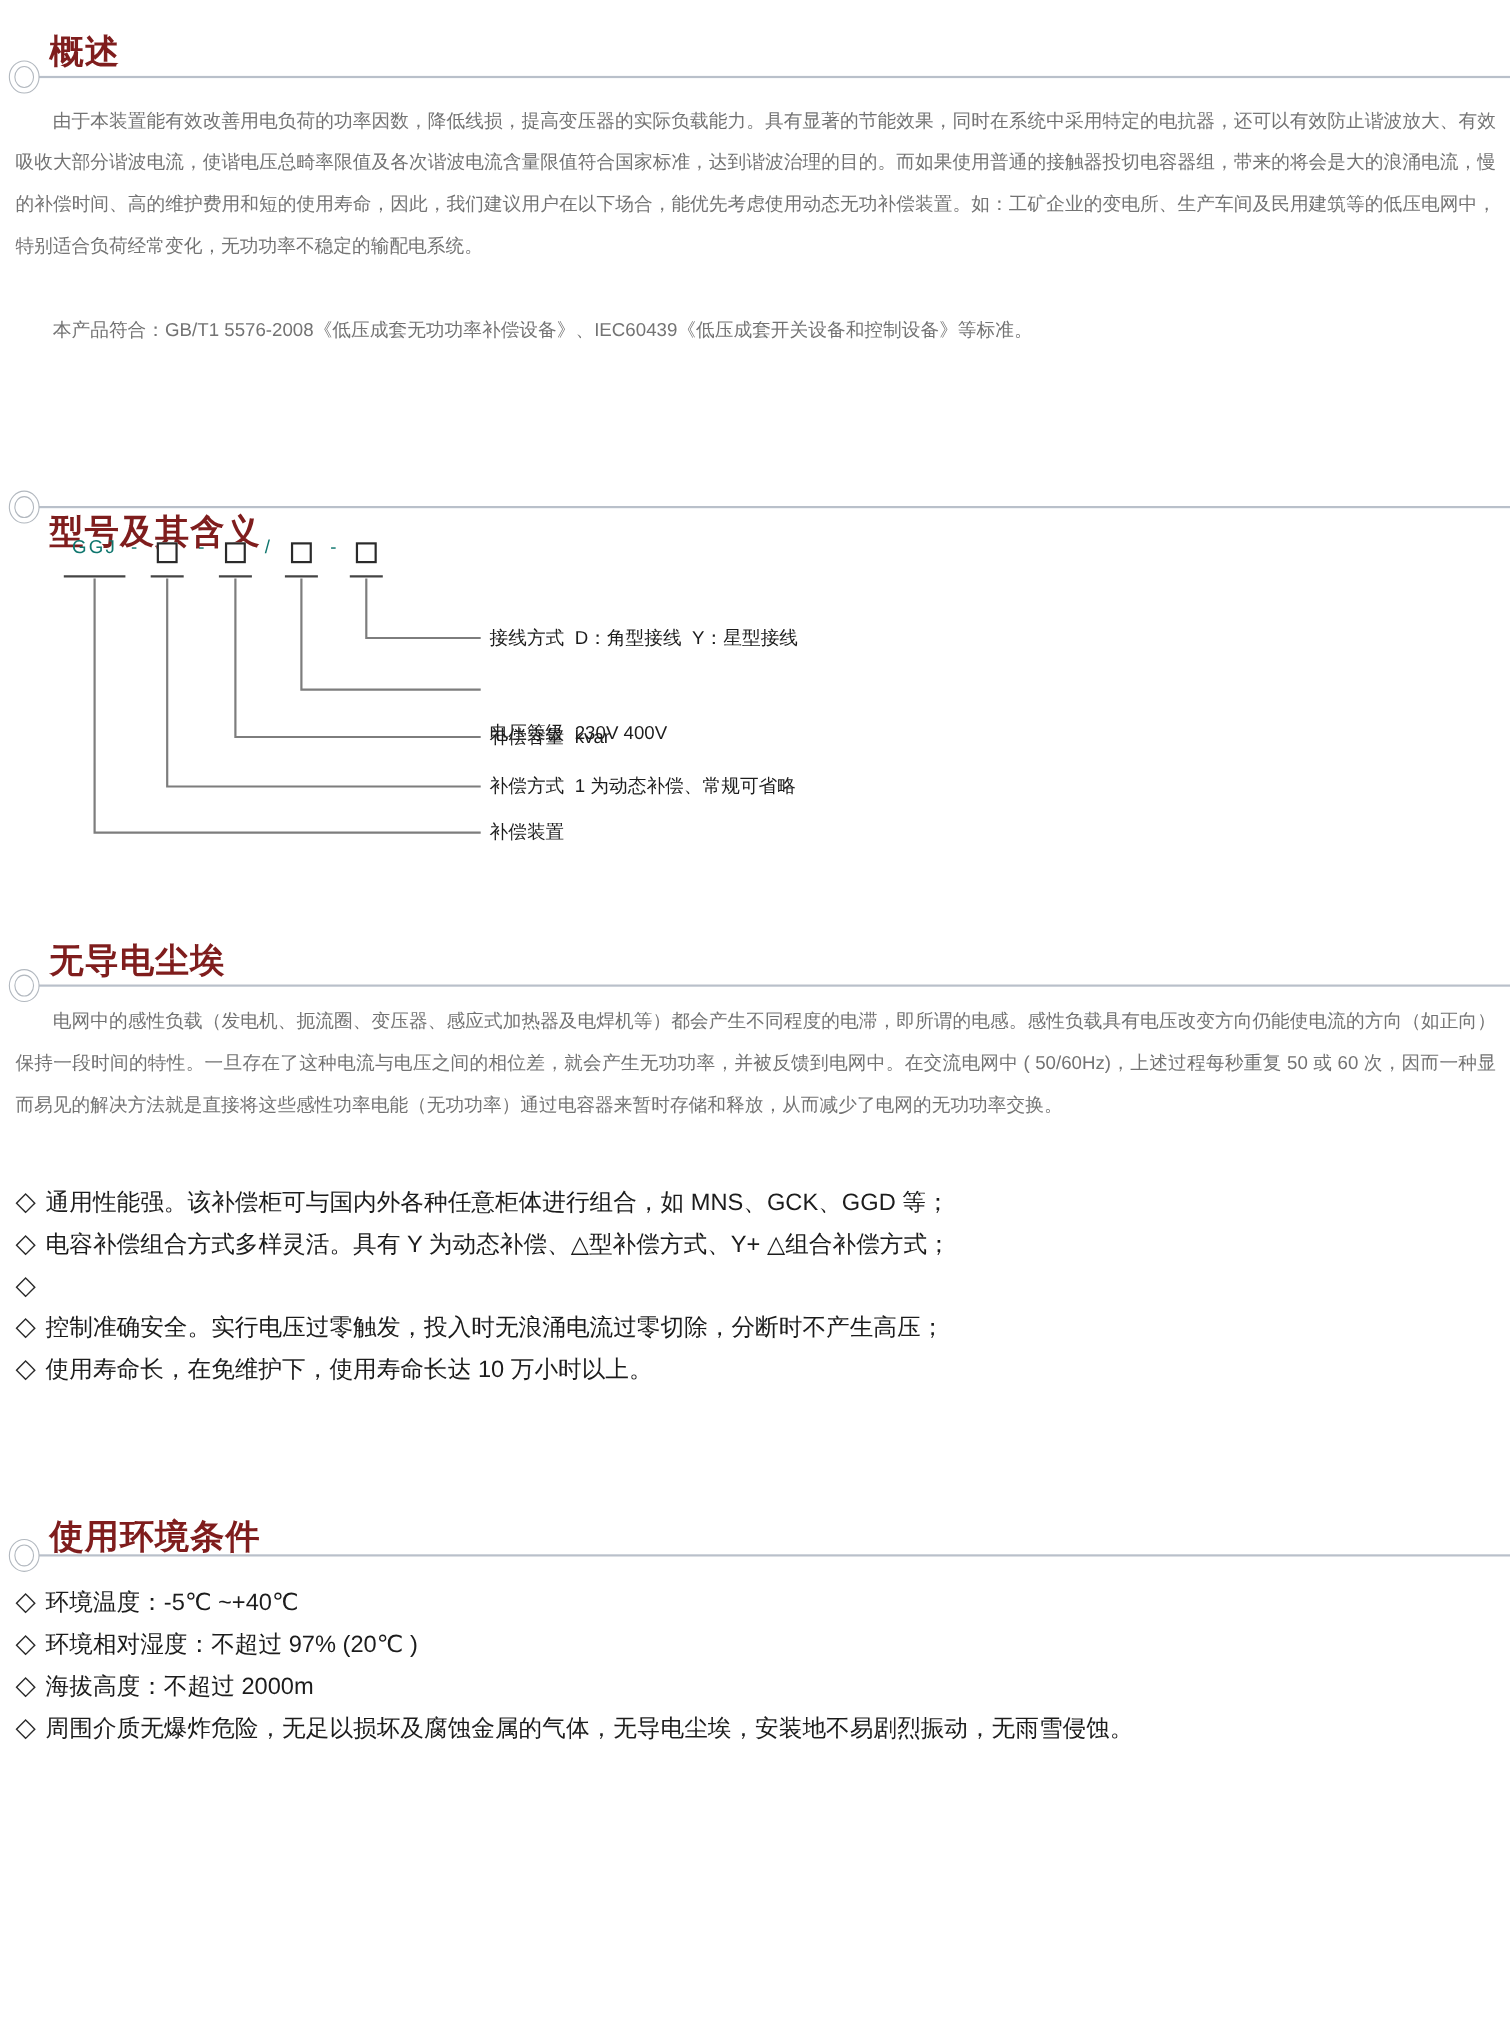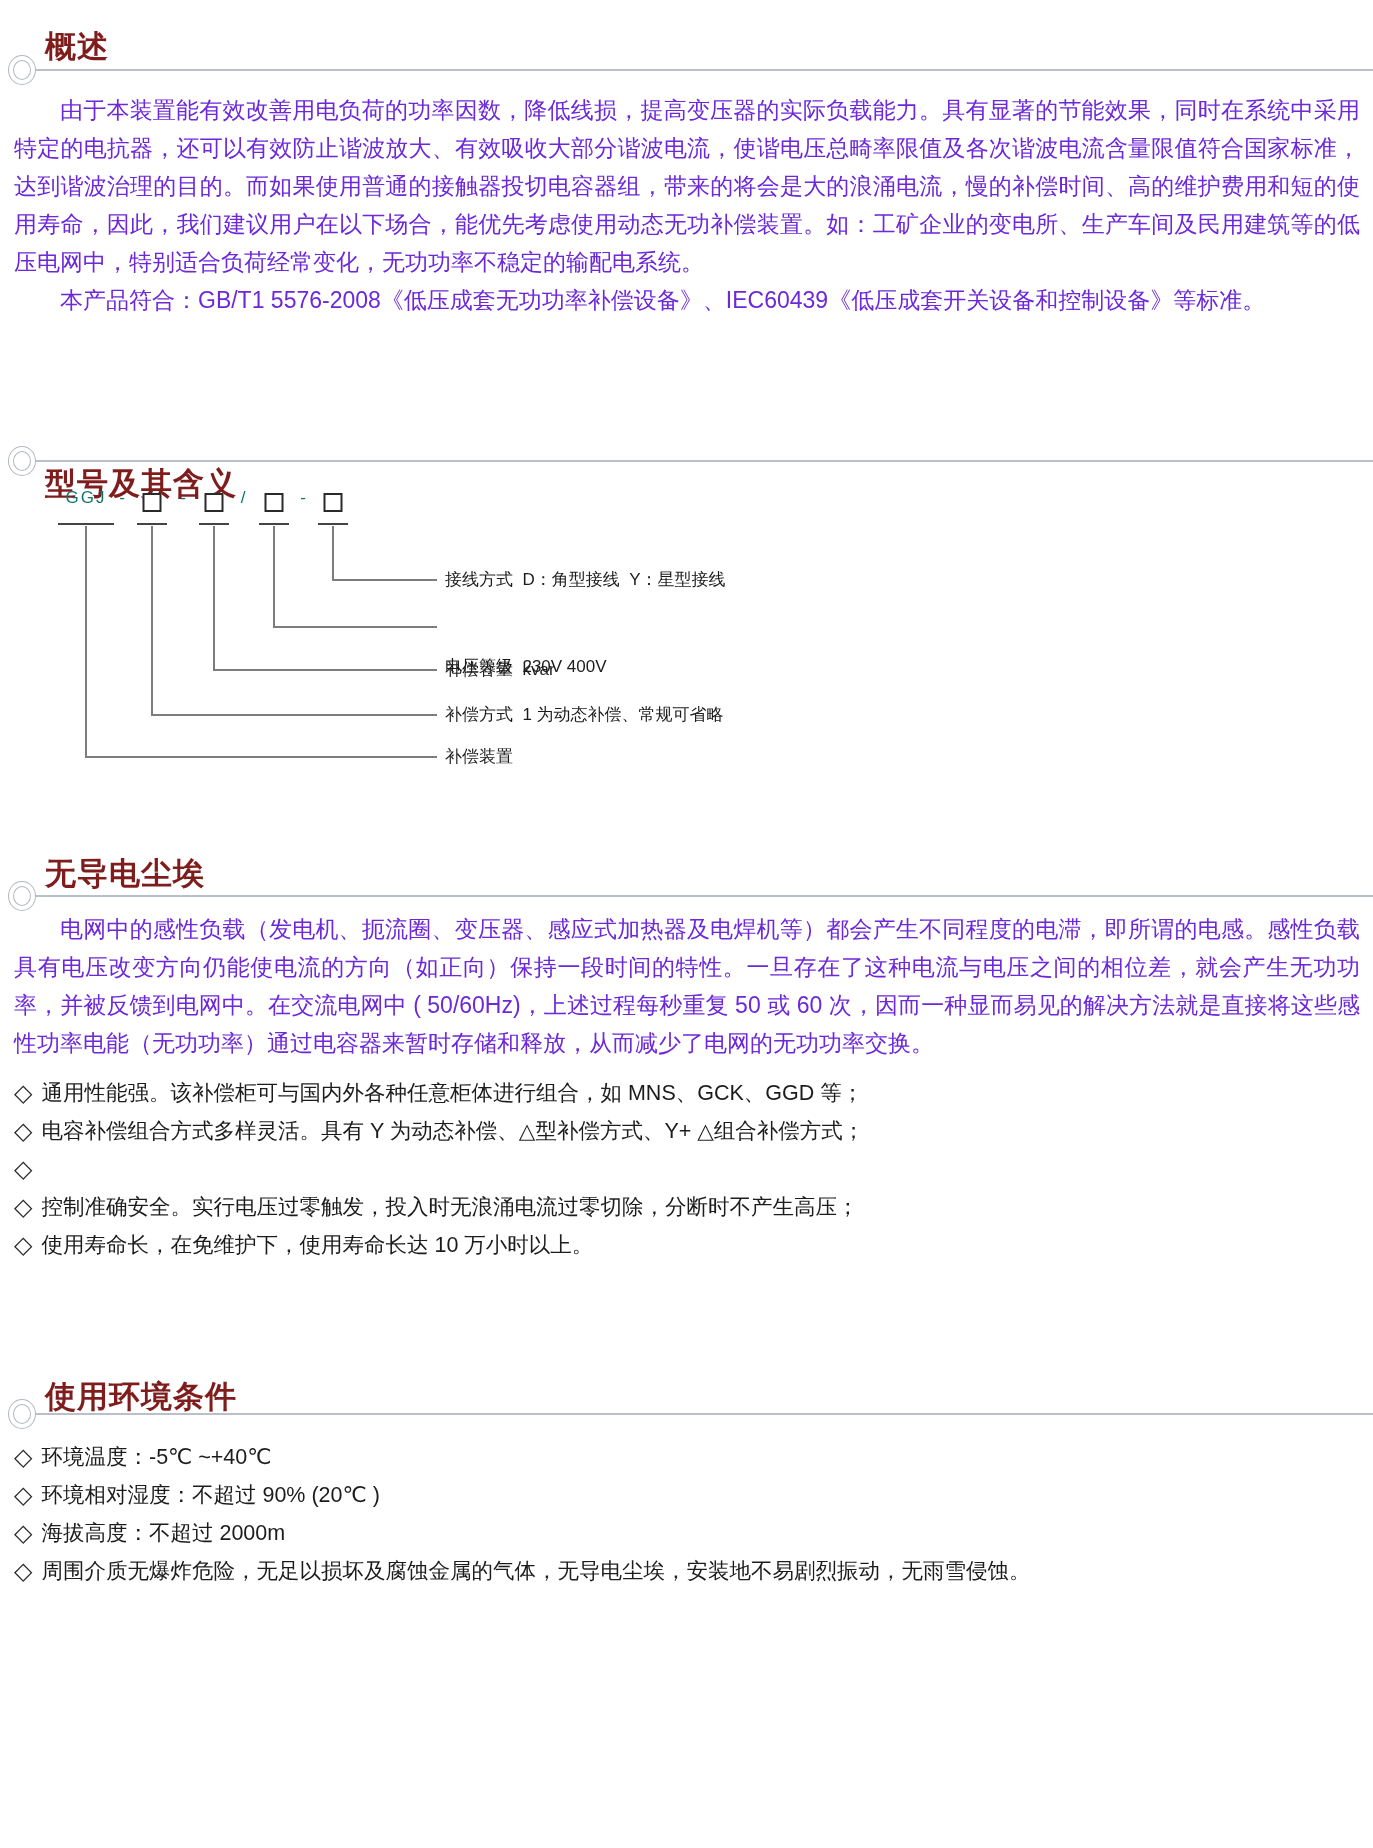--- a/index.html
+++ b/index.html
@@ -26,22 +26,22 @@
     border-radius:50%; background:#ffffff;
     display:flex; align-items:center; justify-content:center;
   }
   .ring::after {
     content:""; width:16px; height:18px; border:1px solid #b2b8bf; border-radius:50%;
   }
 
   
   .para {
     position:absolute; left:14px; width:1346px;
-    font-size:23px; line-height:38px; text-align:justify;
-    text-indent:2em; color:#6d28d9;
+    font-size:17px; line-height:38px; text-align:justify;
+    text-indent:2em; color:#737373;
   }
   .bullets { position:absolute; left:14px; width:1346px; }
   .bullet-row { display:flex; align-items:flex-start; line-height:38px; font-size:21.5px; }
   .bullet-mark { font-size:24px; line-height:38px; color:#2a2a2a; margin-right:9px; flex:0 0 auto; }
 
   
   .diagram { position:absolute; left:0; top:480px; width:1373px; height:310px; }
   .m-el { position:absolute; transform:translateX(-50%); top:8px; font-size:17px; color:#0f766e; }
   .m-code { font-weight:500; letter-spacing:2px; }
   .m-box {
@@ -140,21 +140,21 @@
 
 <div class="bullets" style="top:1438px;">
 
     <div class="bullet-row">
       <span class="bullet-mark">◇</span>
       <span>环境温度：-5℃ ~+40℃</span>
     </div>
 
     <div class="bullet-row">
       <span class="bullet-mark">◇</span>
-      <span>环境相对湿度：不超过 90% (20℃ )</span>
+      <span>环境相对湿度：不超过 97% (20℃ )</span>
     </div>
 
     <div class="bullet-row">
       <span class="bullet-mark">◇</span>
       <span>海拔高度：不超过 2000m</span>
     </div>
 
     <div class="bullet-row">
       <span class="bullet-mark">◇</span>
       <span>周围介质无爆炸危险，无足以损坏及腐蚀金属的气体，无导电尘埃，安装地不易剧烈振动，无雨雪侵蚀。</span>

